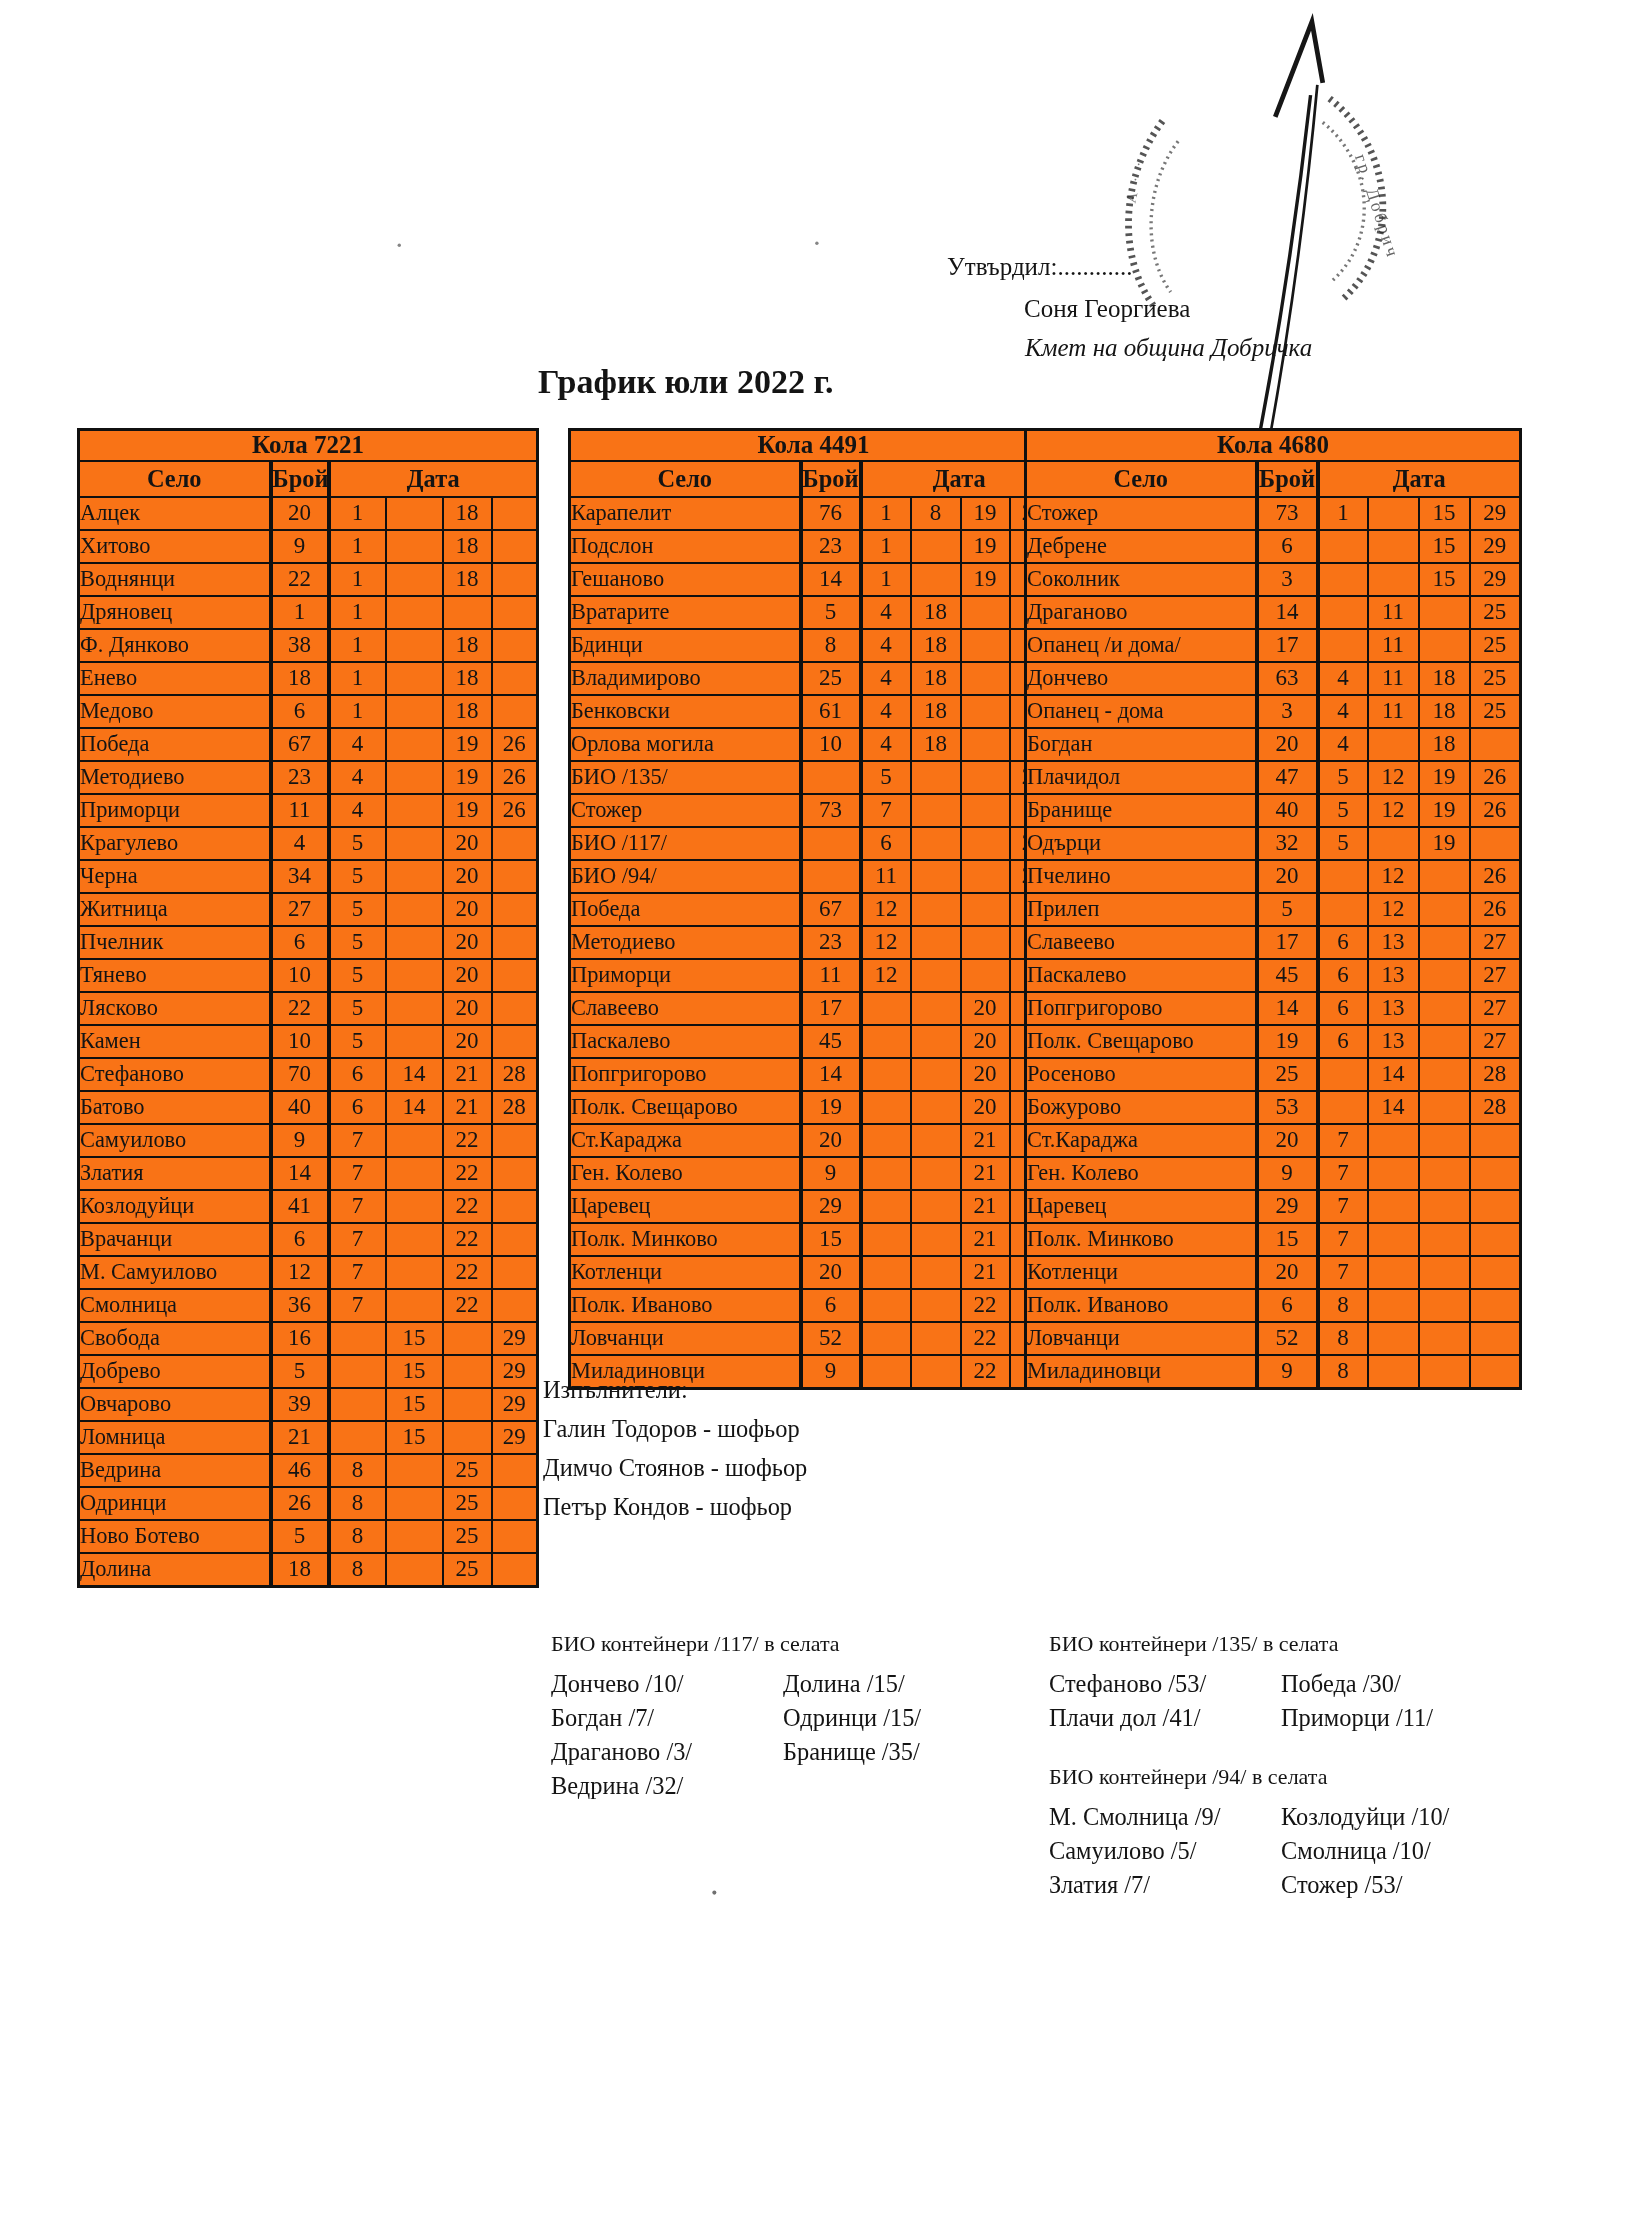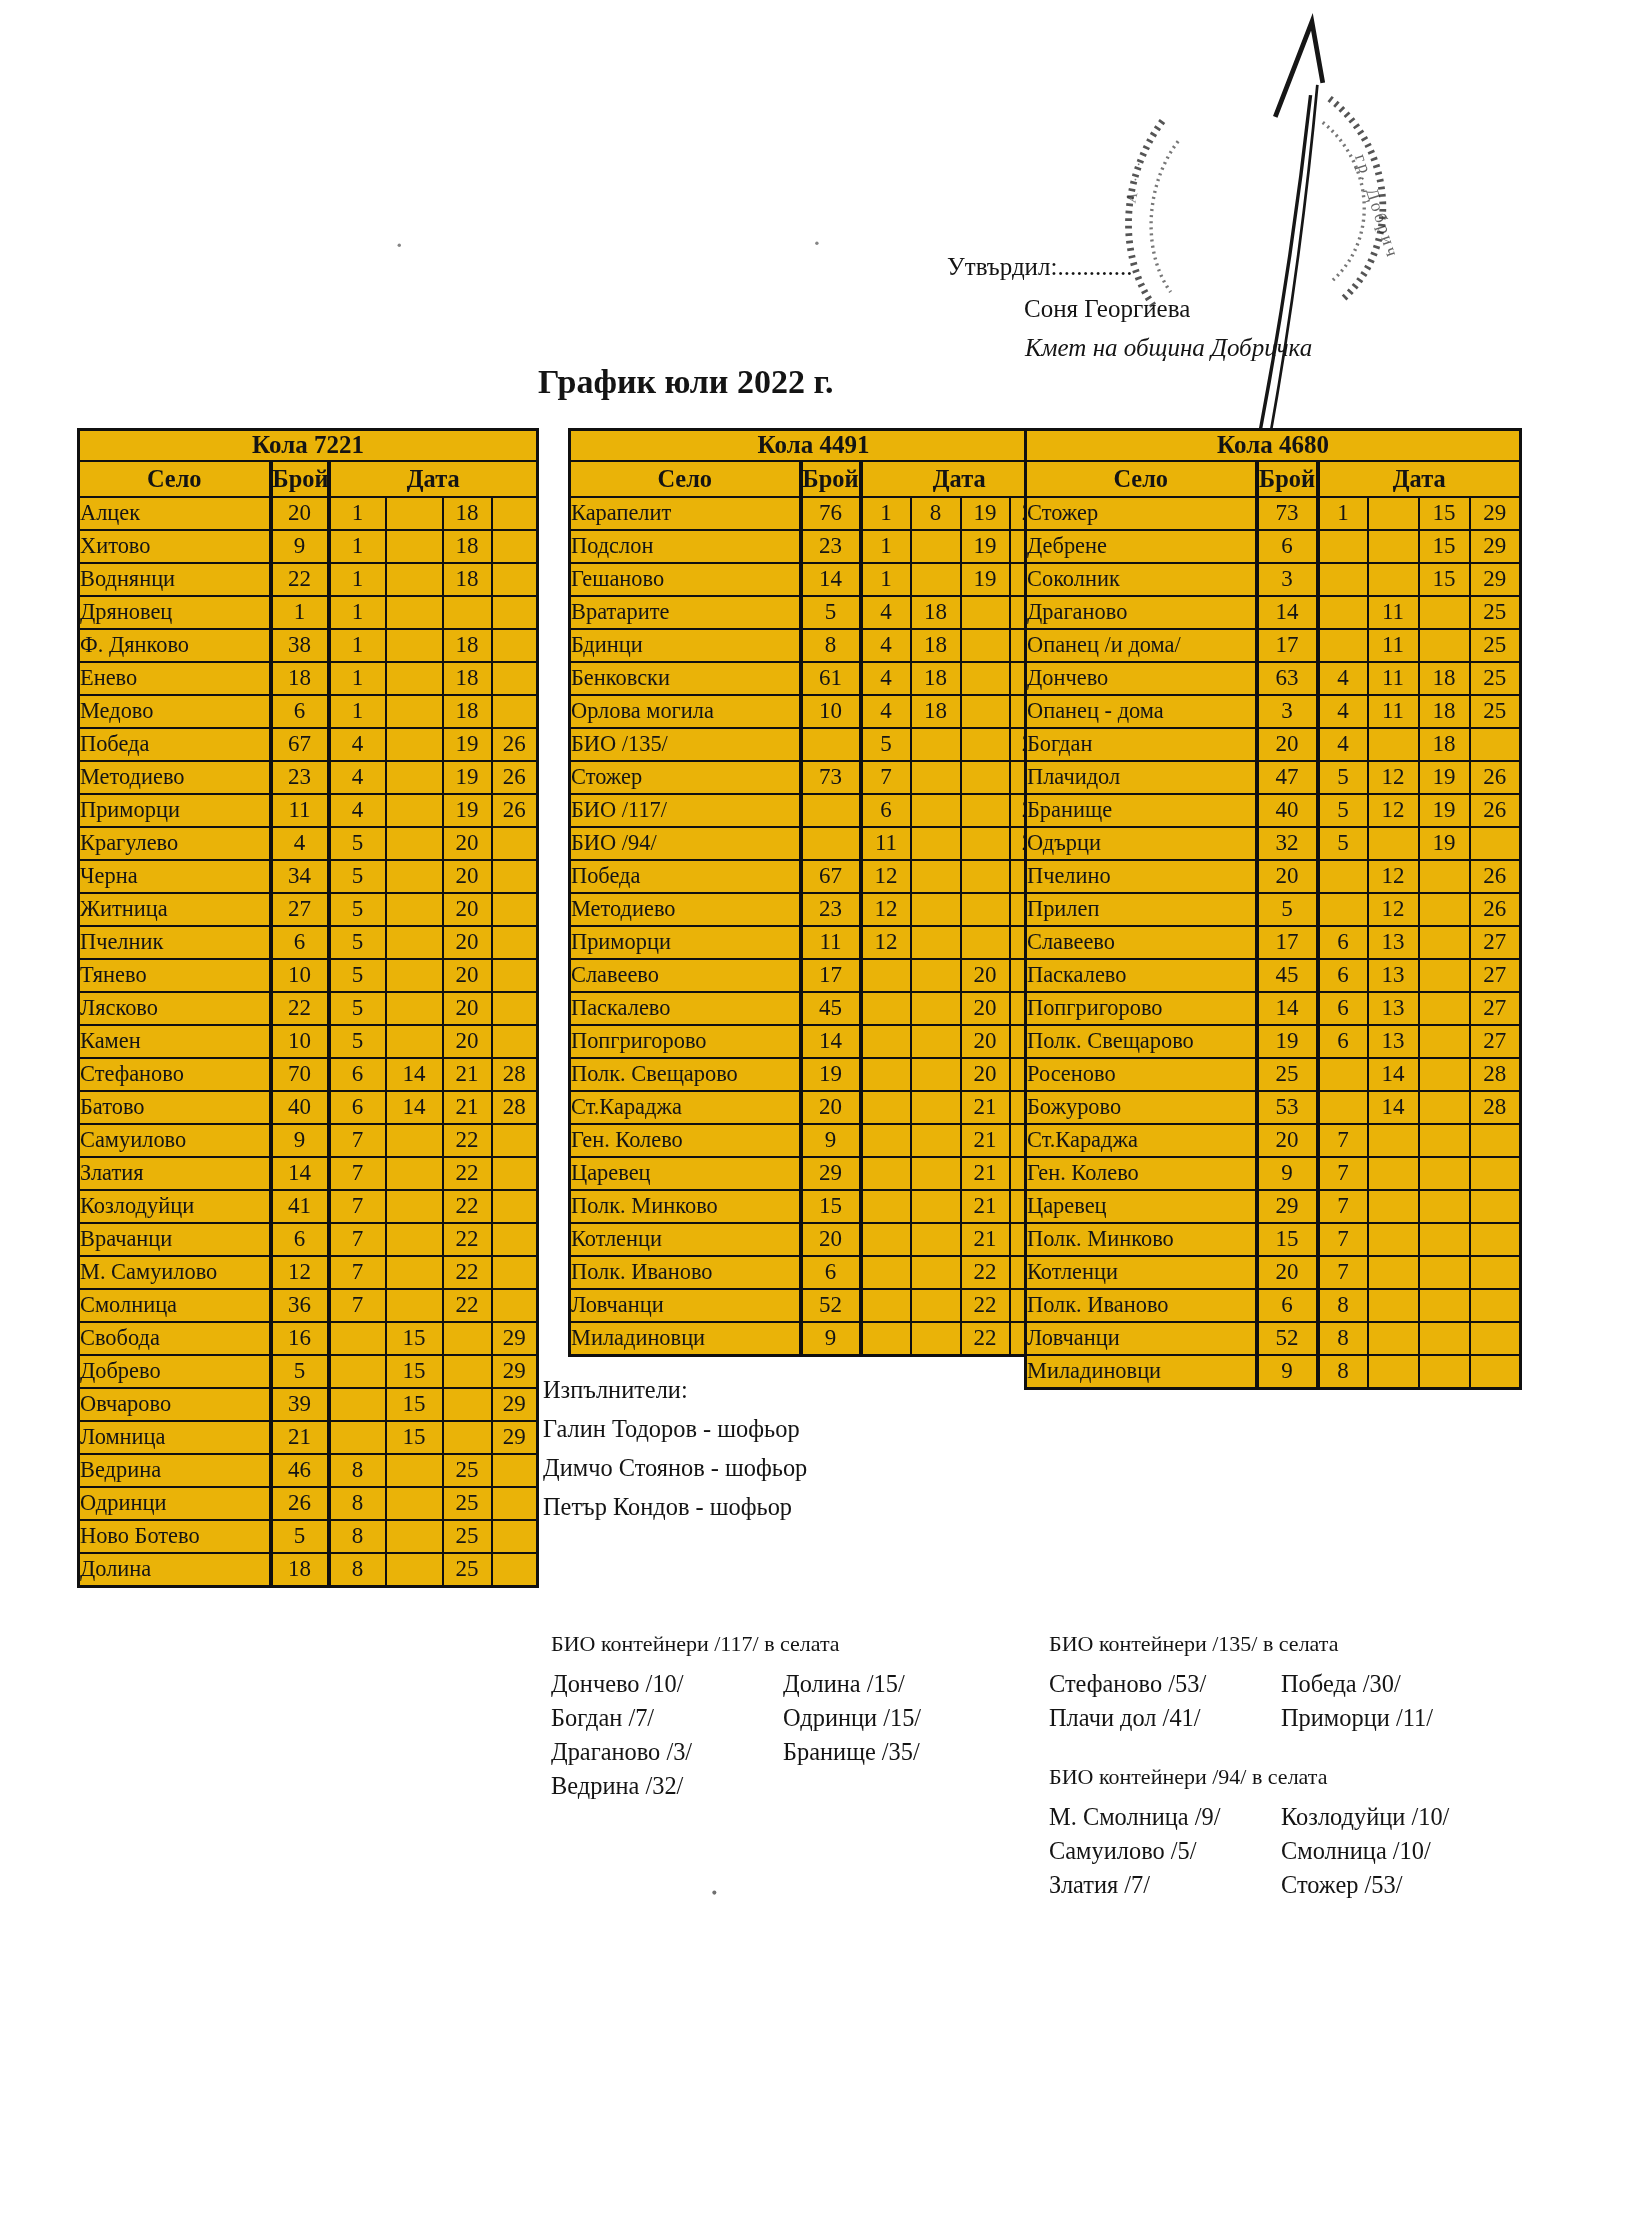--- a/index.html
+++ b/index.html
@@ -4,21 +4,21 @@
 <style>
   html,body{margin:0;padding:0;background:#e8e8e8;}
   .page{position:relative;width:1646px;height:2239px;background:#ffffff;overflow:hidden;
         font-family:"Liberation Serif", serif;color:#141414;}
   .abs{position:absolute;white-space:nowrap;}
   .approve-line{font-size:25px;}
   .approver{font-size:25px;}
   .approver-title{font-size:25px;font-style:italic;}
   .doc-title{font-size:34px;font-weight:bold;}
   
-  table.sched{position:absolute;border-collapse:collapse;table-layout:fixed;background:#eab308;
+  table.sched{position:absolute;border-collapse:collapse;table-layout:fixed;background:#f97316;
               border:3.4px solid #101010;}
   table.sched th, table.sched td{border:2px solid #101010;padding:0;overflow:hidden;}
   table.sched .r-title th{height:28.5px;font-size:25px;font-weight:bold;text-align:center;
               border-bottom:2.7px solid #101010;}
   table.sched .r-head th{height:34px;font-size:24.4px;font-weight:bold;}
   table.sched .r-head th:nth-child(2), table.sched td:nth-child(2){border-left-width:4.1px;border-right-width:4.1px;}
   table.sched td{height:31px;}
   td.c-v{font-size:22.4px;text-align:left;padding-left:5.4px;}
   td.c-n{font-size:23px;text-align:center;}
   .t1{left:77px;top:428px;width:460px;}
@@ -415,20 +415,28 @@
         </tr>
         <tr>
           <td class="c-v">Бдинци</td>
           <td class="c-n">8</td>
           <td class="c-n">4</td>
           <td class="c-n">18</td>
           <td class="c-n"></td>
           <td class="c-n"></td>
         </tr>
         <tr>
+          <td class="c-v">Владимирово</td>
+          <td class="c-n">25</td>
+          <td class="c-n">4</td>
+          <td class="c-n">18</td>
+          <td class="c-n"></td>
+          <td class="c-n"></td>
+        </tr>
+        <tr>
           <td class="c-v">Бенковски</td>
           <td class="c-n">61</td>
           <td class="c-n">4</td>
           <td class="c-n">18</td>
           <td class="c-n"></td>
           <td class="c-n"></td>
         </tr>
         <tr>
           <td class="c-v">Орлова могила</td>
           <td class="c-n">10</td>

